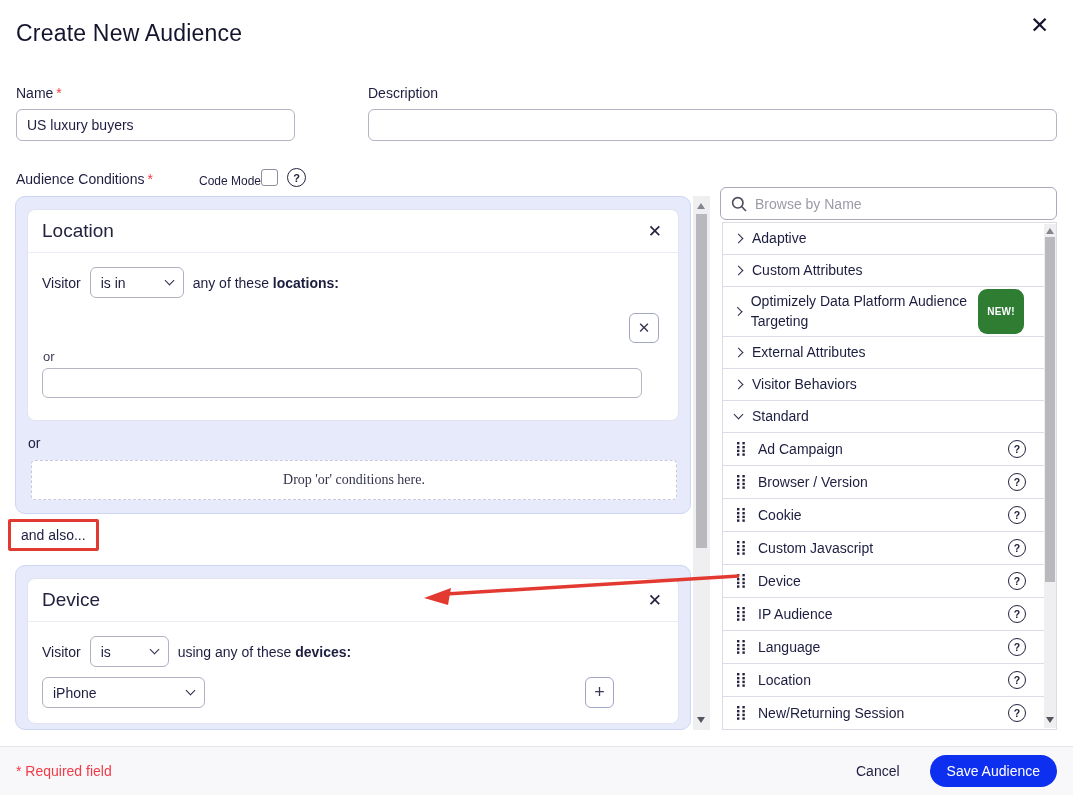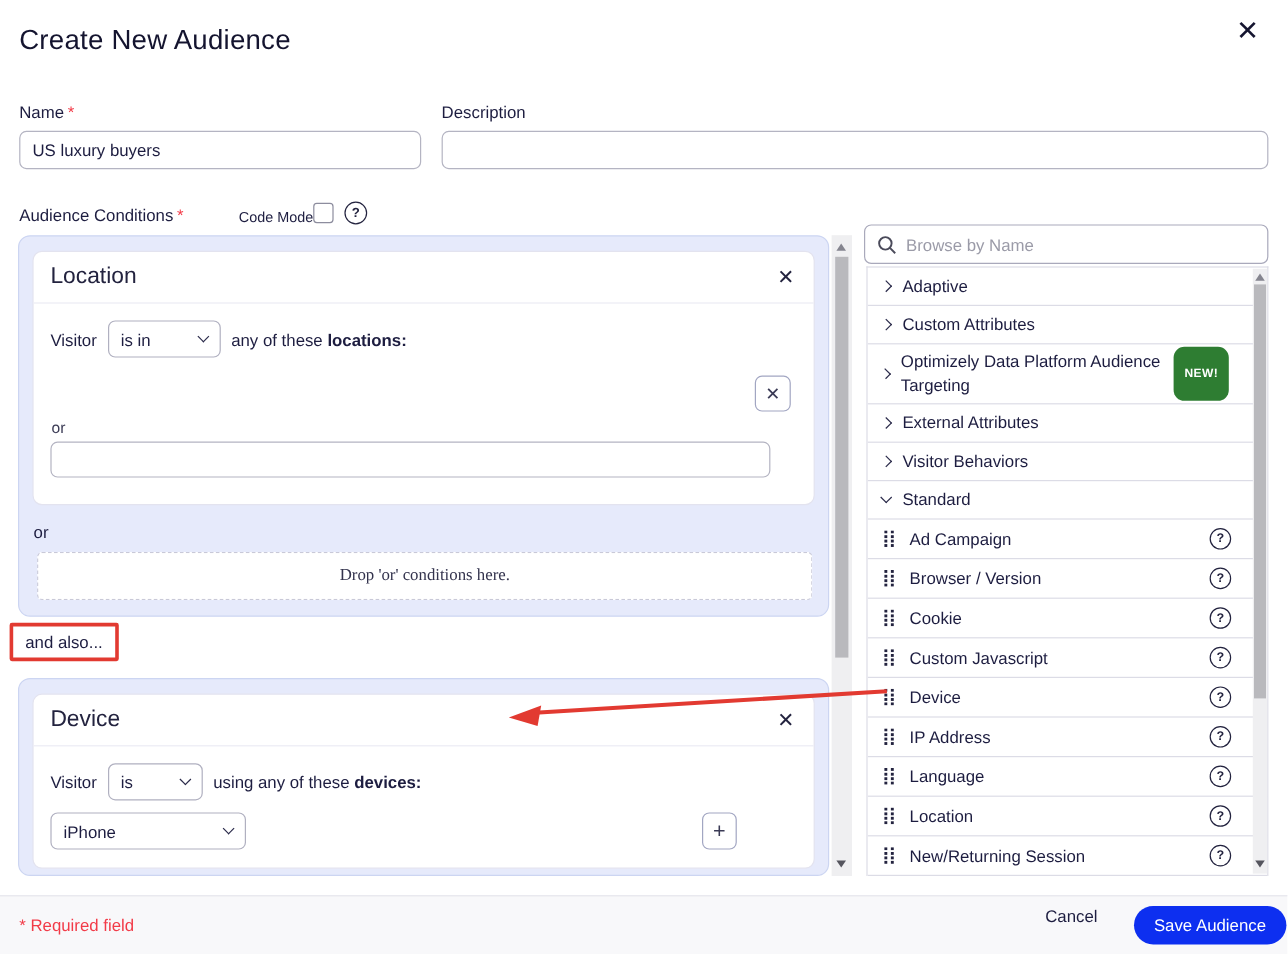--- a/index.html
+++ b/index.html
@@ -87,40 +87,40 @@
   .badge { margin-left:auto; background:var(--badge,#2e7d32); color:#fff; font-size:10px; font-weight:bold; padding:17px 9px; border-radius:9px; letter-spacing:.3px; }
   .item-row { display:flex; align-items:center; gap:12px; height:33px; padding:0 30px 0 13px; border-bottom:1px solid #dcdce6; cursor:grab; }
   .item-label { font-size:14px; color:#1d1d40; }
   .item-help { margin-left:auto; width:18px; height:18px; border:1.4px solid #23233f; border-radius:50%;
     display:flex; align-items:center; justify-content:center; font-size:10.5px; font-weight:bold; color:#23233f; cursor:pointer; flex:none; }
 
   
   .footer { left:0; top:746px; width:1073px; height:49px; background:#f8f8fa; border-top:1px solid #e5e5ec;
     display:flex; align-items:center; }
   .req-note { margin-left:16px; font-size:14px; color:var(--required,#f23b48); }
-  .foot-right { margin-left:auto; margin-right:1px; display:flex; align-items:flex-start; gap:30px; }
+  .foot-right { margin-left:auto; margin-right:16px; display:flex; align-items:center; gap:30px; }
   .cancel-btn { font-size:14px; color:#1d1d40; cursor:pointer; background:none; border:none; font-family:inherit; }
   .save-btn { background:var(--accent,#0d2ff0); color:#fff; border:none; border-radius:16px;
     height:32px; padding:0 17px; font-size:14px; font-weight:500; font-family:inherit; cursor:pointer; }
 
   .overlay-svg { position:absolute; left:0; top:0; z-index:60; pointer-events:none; }
   .z40 { z-index:40; }
 </style>
 </head>
 <body>
 
 <div>
 
   <h1 class="abs dlg-title">Create New Audience</h1>
   <span class="abs dlg-close">✕</span>
 
   <label class="abs fld-label" style="left:16px;top:85px;">
     <span>Name</span><span class="req">*</span>
   </label>
-  <input class="abs txt-input" style="left: 16px; top: 109px; width: 335px;" value="US luxury buyers">
+  <input class="abs txt-input" style="left: 16px; top: 109px; width: 279px;" value="US luxury buyers">
 
   <label class="abs fld-label" style="left:368px;top:85px;">Description</label>
   <input class="abs txt-input" style="left: 368px; top: 109px; width: 689px;" value="">
 
   <label class="abs fld-label" style="left:16px;top:171px;">
     <span>Audience Conditions</span><span class="req">*</span>
   </label>
   <span class="abs codemode-label" style="left:199px;top:174px;">Code Mode</span>
   <div class="abs checkbox" style="left:261px;top:169px;"></div>
   <div class="abs help-circ" style="left:287px;top:168px;">?</div>
@@ -308,21 +308,21 @@
               <rect x="1" y="0" width="2.4" height="2.4" fill="#23233f"></rect>
               <rect x="6.4" y="0" width="2.4" height="2.4" fill="#23233f"></rect>
               <rect x="1" y="4" width="2.4" height="2.4" fill="#23233f"></rect>
               <rect x="6.4" y="4" width="2.4" height="2.4" fill="#23233f"></rect>
               <rect x="1" y="7.7" width="2.4" height="2.4" fill="#23233f"></rect>
               <rect x="6.4" y="7.7" width="2.4" height="2.4" fill="#23233f"></rect>
               <rect x="1" y="11.4" width="2.4" height="2.4" fill="#23233f"></rect>
               <rect x="6.4" y="11.4" width="2.4" height="2.4" fill="#23233f"></rect>
             </svg>
           </span>
-          <span class="item-label">IP Address</span>
+          <span class="item-label">IP Audience</span>
           <span class="item-help">?</span>
         </div>
         <div class="item-row">
           <span style="display: flex;">
             <svg width="10" height="14" viewBox="0 0 10 14">
               <rect x="1" y="0" width="2.4" height="2.4" fill="#23233f"></rect>
               <rect x="6.4" y="0" width="2.4" height="2.4" fill="#23233f"></rect>
               <rect x="1" y="4" width="2.4" height="2.4" fill="#23233f"></rect>
               <rect x="6.4" y="4" width="2.4" height="2.4" fill="#23233f"></rect>
               <rect x="1" y="7.7" width="2.4" height="2.4" fill="#23233f"></rect>

